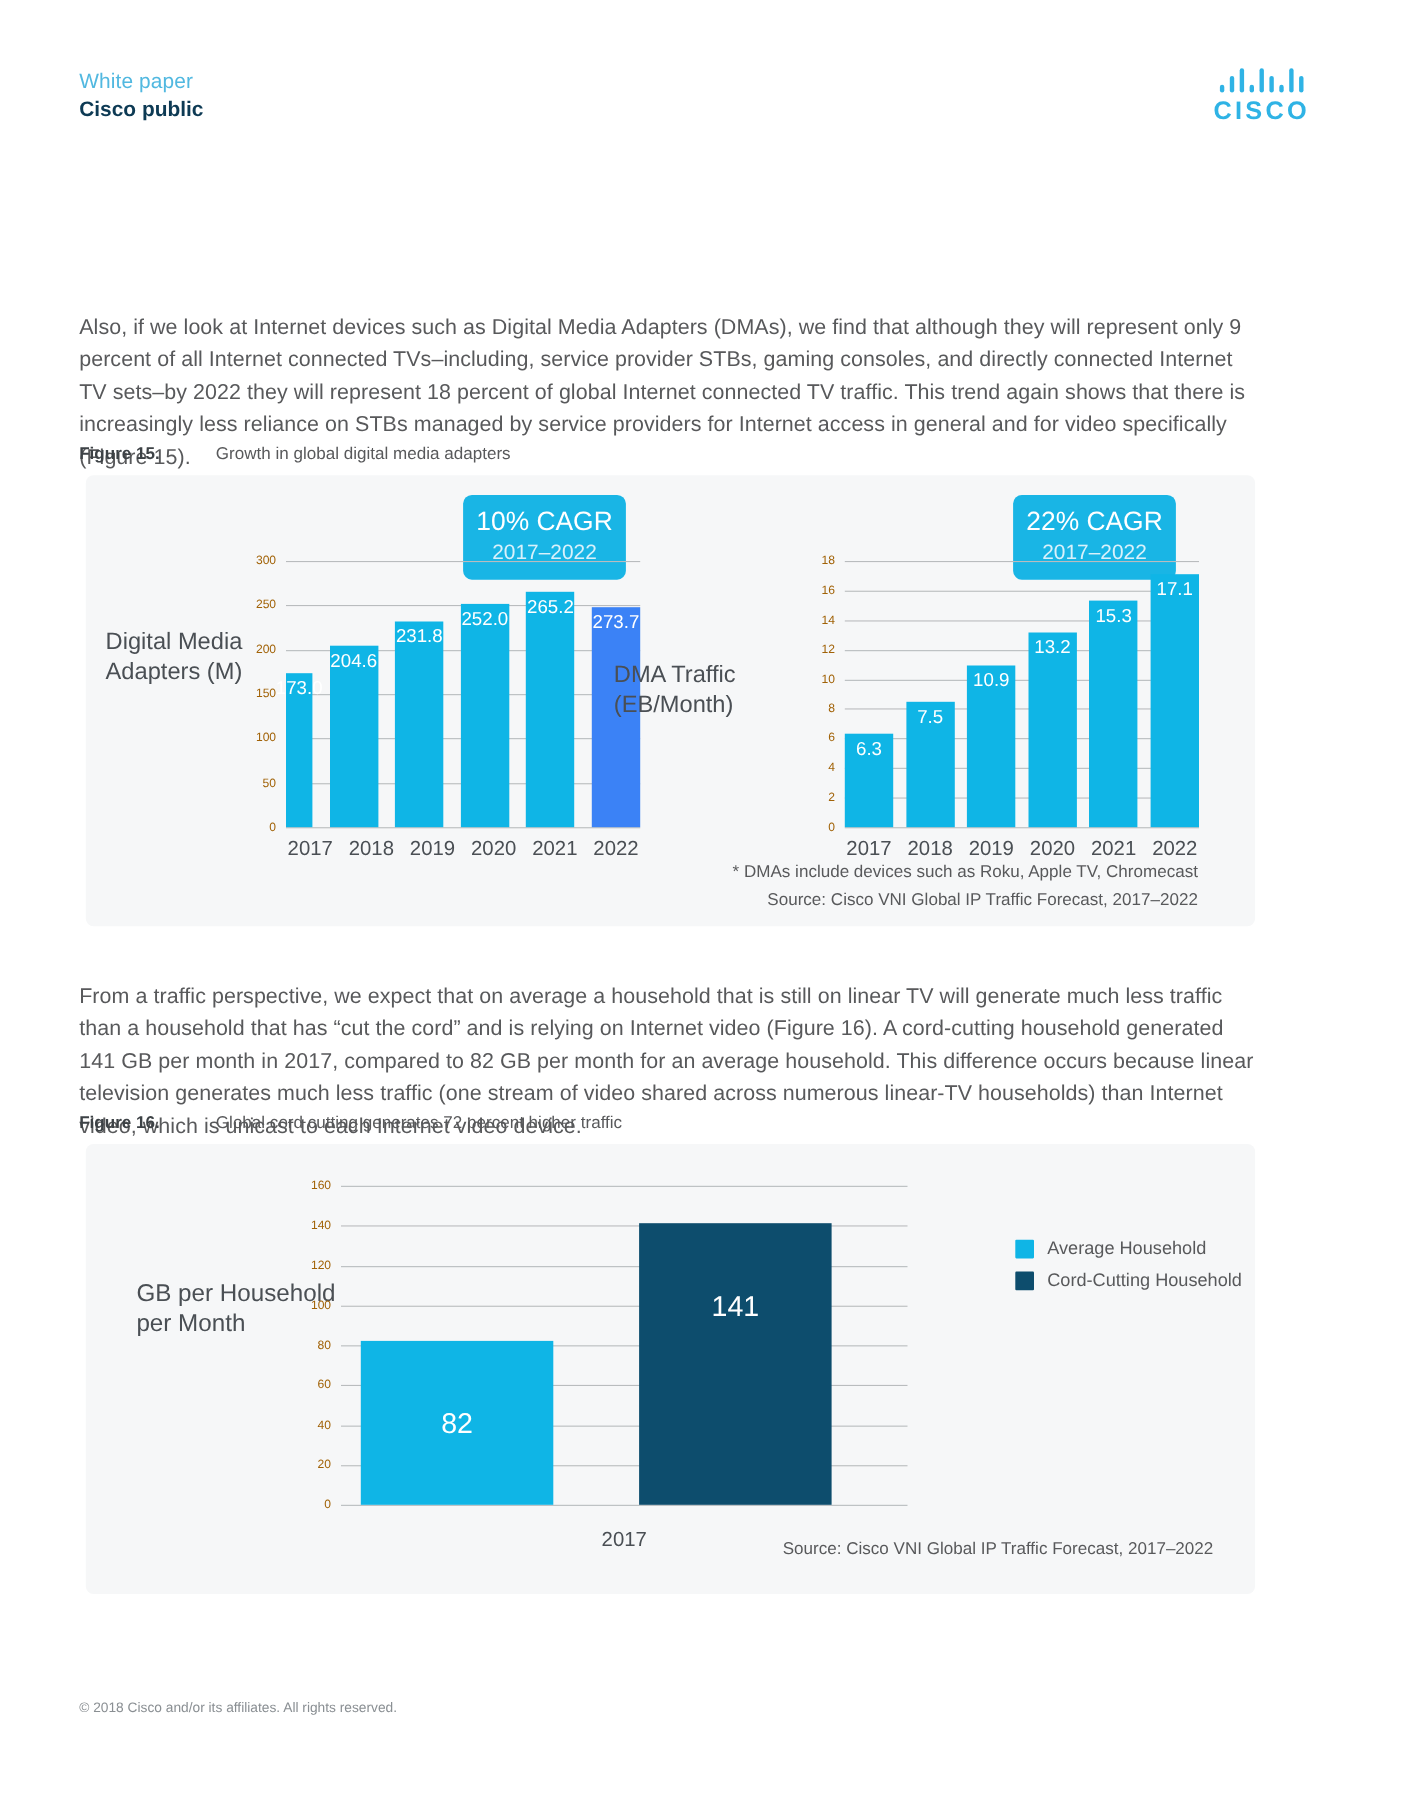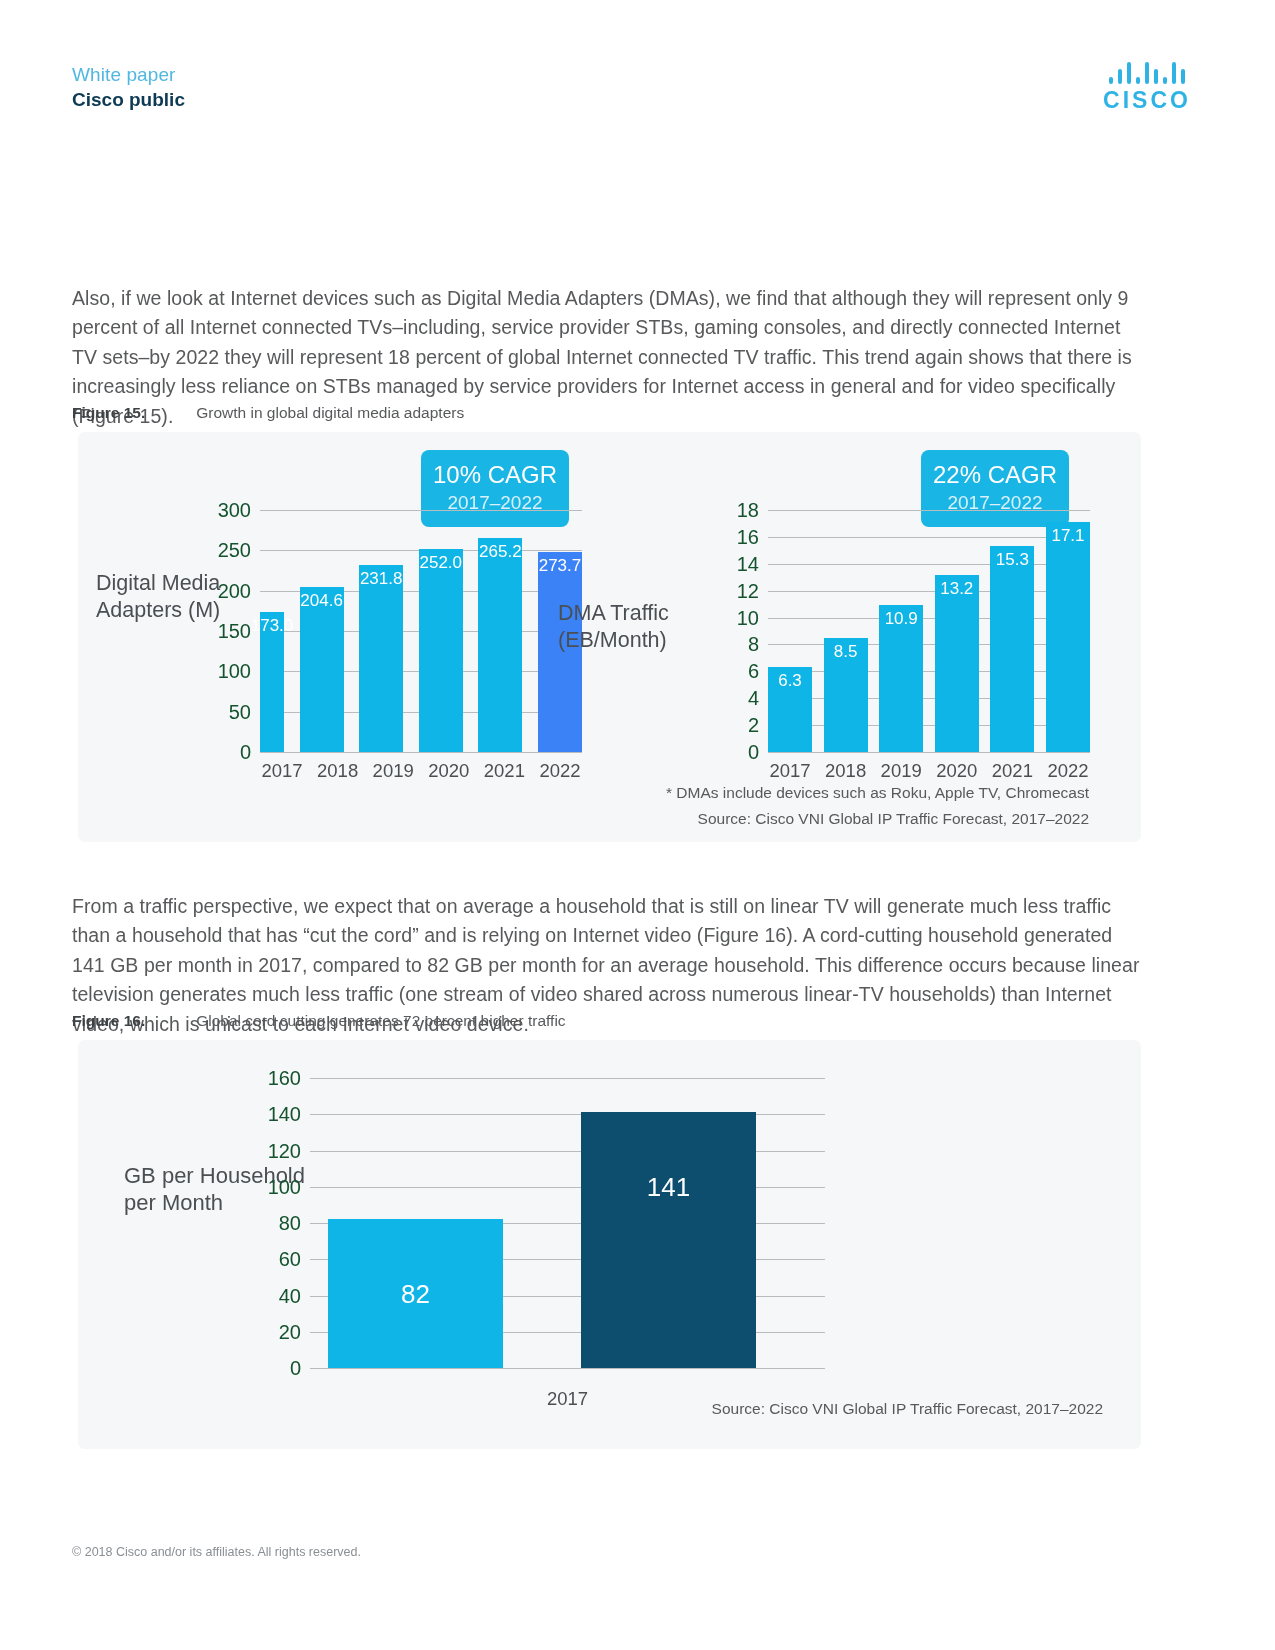--- a/index.html
+++ b/index.html
@@ -49,21 +49,21 @@
   #cagr-left  { left:343px; top:18px; }
   #cagr-right { left:843px; top:18px; }
 
   
   .chart { position:absolute; }
   .axis-title { position:absolute; font-size:21.5px; line-height:27px; color:#4a4f54;
                 text-align:left; }
 
   .plot { position:absolute; }
   .gridline { position:absolute; left:0; height:1px; background:#b9bcbe; }
-  .ytick { position:absolute; right:calc(100% + 9px); font-size:20px; color:#14532d;
+  .ytick { position:absolute; right:calc(100% + 9px); font-size:11px; color:#a16207;
            transform:translateY(-50%); white-space:nowrap; }
   .bars { position:absolute; left:0; right:0; bottom:0; top:0; display:flex;
           align-items:flex-end; justify-content:space-between; }
   .bar { position:relative; background:#0fb5e6; }
   .bar-lbl { position:absolute; left:50%; transform:translateX(-50%); top:4px;
              color:#ffffff; font-size:17px; white-space:nowrap; }
   .xlabels { position:absolute; left:0; right:0; display:flex;
              justify-content:space-between; font-size:18.5px; color:#4a4f54; }
   .xlabels span { text-align:center; }
 
@@ -188,21 +188,21 @@
           <div class="ytick" style="top: 53.7778px;">14</div>
           <div class="gridline" style="top: 26.8889px; width: 322px;"></div>
           <div class="ytick" style="top: 26.8889px;">16</div>
           <div class="gridline" style="top: 0px; width: 322px;"></div>
           <div class="ytick" style="top: 0px;">18</div>
           <div class="bars">
             <div class="bar" style="height: 84.7px; width: 44px; background: rgb(15, 181, 230);">
               <div class="bar-lbl">6.3</div>
             </div>
             <div class="bar" style="height: 114.278px; width: 44px; background: rgb(15, 181, 230);">
-              <div class="bar-lbl">8.5</div>
+              <div class="bar-lbl">7.5</div>
             </div>
             <div class="bar" style="height: 146.544px; width: 44px; background: rgb(15, 181, 230);">
               <div class="bar-lbl">10.9</div>
             </div>
             <div class="bar" style="height: 177.467px; width: 44px; background: rgb(15, 181, 230);">
               <div class="bar-lbl">13.2</div>
             </div>
             <div class="bar" style="height: 205.7px; width: 44px; background: rgb(15, 181, 230);">
               <div class="bar-lbl">15.3</div>
             </div>
@@ -259,17 +259,27 @@
             </div>
             <div class="bar" style="height: 255.562px; width: 175px; background: rgb(13, 77, 109); margin-left: 78px;">
               <div class="bar-lbl" style="font-size: 26px; top: 60px;">141</div>
             </div>
           </div>
         </div>
       <div class="xlabels" id="xlabC" style="left: 232px; width: 515px; top: 348px; justify-content: center; padding-right: 0px;">
           <span style="width: auto;">2017</span>
         </div>
     </div>
+    <div class="legend" id="legendC" style="left:845px; top:86px;">
+        <div class="legend-row">
+          <span class="legend-sw" style="background: rgb(15, 181, 230);"></span>
+          <span class="legend-tx">Average Household</span>
+        </div>
+        <div class="legend-row">
+          <span class="legend-sw" style="background: rgb(13, 77, 109);"></span>
+          <span class="legend-tx">Cord-Cutting Household</span>
+        </div>
+      </div>
     <div class="note" style="right:38px; top:360px;">Source: Cisco VNI Global IP Traffic Forecast, 2017–2022</div>
   </div>
 
   <div class="footer">© 2018 Cisco and/or its affiliates. All rights reserved.</div>
 </div>
 
 </body></html>

